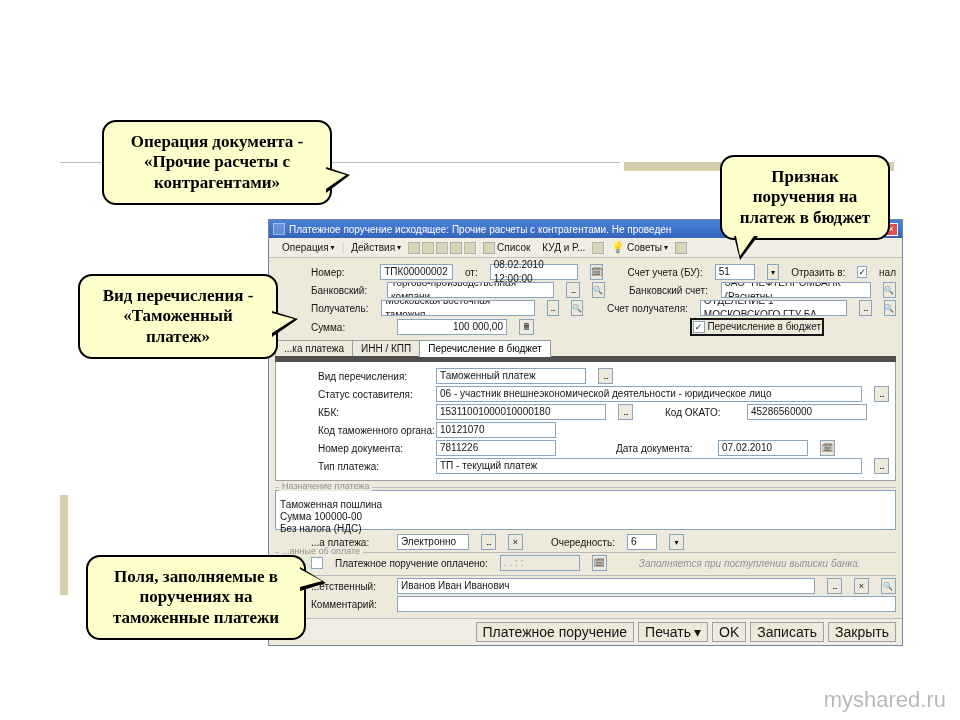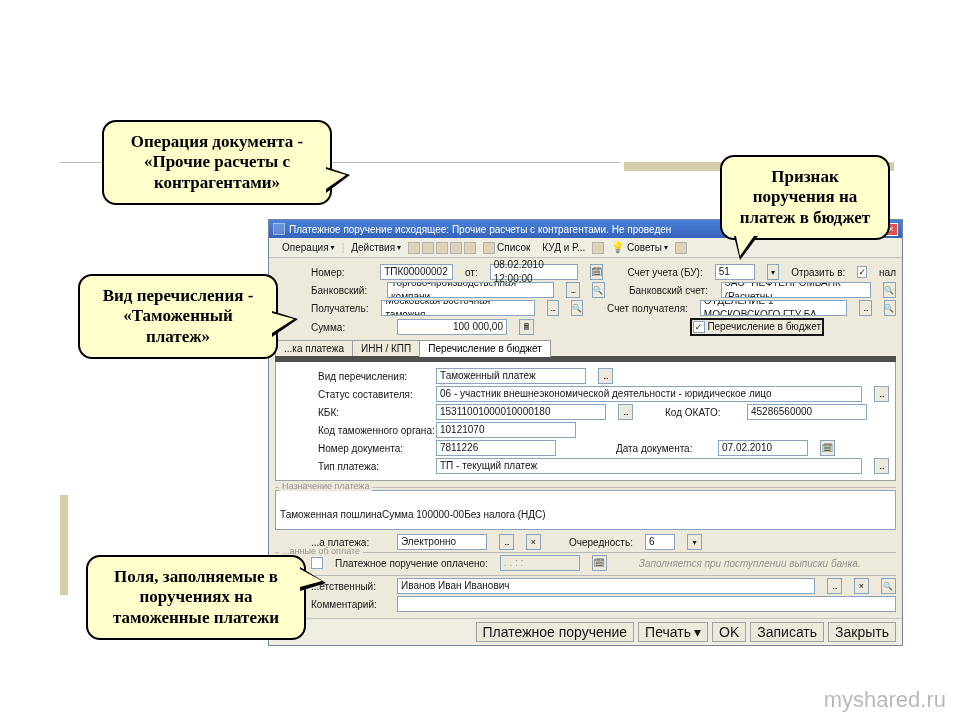--- a/index.html
+++ b/index.html
@@ -175,48 +175,48 @@
         </div>
         <div class="row">
           <span class="lbl" style="width:106px">КБК:</span>
           <span class="fld" style="width:170px">15311001000010000180</span>
             <span class="fbtn dots"></span>
           <span class="lbl" style="width:70px;margin-left:20px">Код ОКАТО:</span>
           <span class="fld" style="width:120px">45286560000</span>
         </div>
         <div class="row">
           <span class="lbl" style="width:106px">Код таможенного органа:</span>
-          <span class="fld" style="width:140px">10121070</span>
+          <span class="fld" style="width:120px">10121070</span>
         </div>
         <div class="row">
           <span class="lbl" style="width:106px">Номер документа:</span>
           <span class="fld" style="width:120px">7811226</span>
           <span class="lbl" style="width:90px;margin-left:48px">Дата документа:</span>
           <span class="fld" style="width:90px">07.02.2010</span>
             <span class="fbtn">🗓</span>
         </div>
         <div class="row">
           <span class="lbl" style="width:106px">Тип платежа:</span>
           <span class="fld" style="flex:1">ТП - текущий платеж</span>
             <span class="fbtn dots"></span>
         </div>
       </div>
 
       <div class="section-line" style="margin-top:6px">
           <span class="seclbl">Назначение платежа</span>
         </div>
-      <div class="fld" style="height:40px;flex-direction:row;align-items:flex-start;justify-content:flex-start;padding:18px 4px;line-height:12px">
+      <div class="fld" style="height:40px;flex-direction:column;align-items:flex-start;justify-content:flex-start;padding:8px 4px;line-height:12px">
         <div>Таможенная пошлина</div>
         <div>Сумма 100000-00</div>
         <div>Без налога (НДС)</div>
       </div>
 
       <div class="row" style="margin-top:4px">
         <span class="lbl" style="width:74px">...а платежа:</span>
-        <span class="fld" style="width:90px">Электронно</span>
+        <span class="fld" style="width:72px">Электронно</span>
           <span class="fbtn dots"></span>
           <span class="fbtn">×</span>
         <span class="lbl" style="margin-left:16px">Очередность:</span>
         <span class="fld" style="width:30px">6</span>
           <span class="fbtn dd"></span>
       </div>
 
       <div class="section-line">
           <span class="seclbl">...анные об оплате</span>
         </div>

